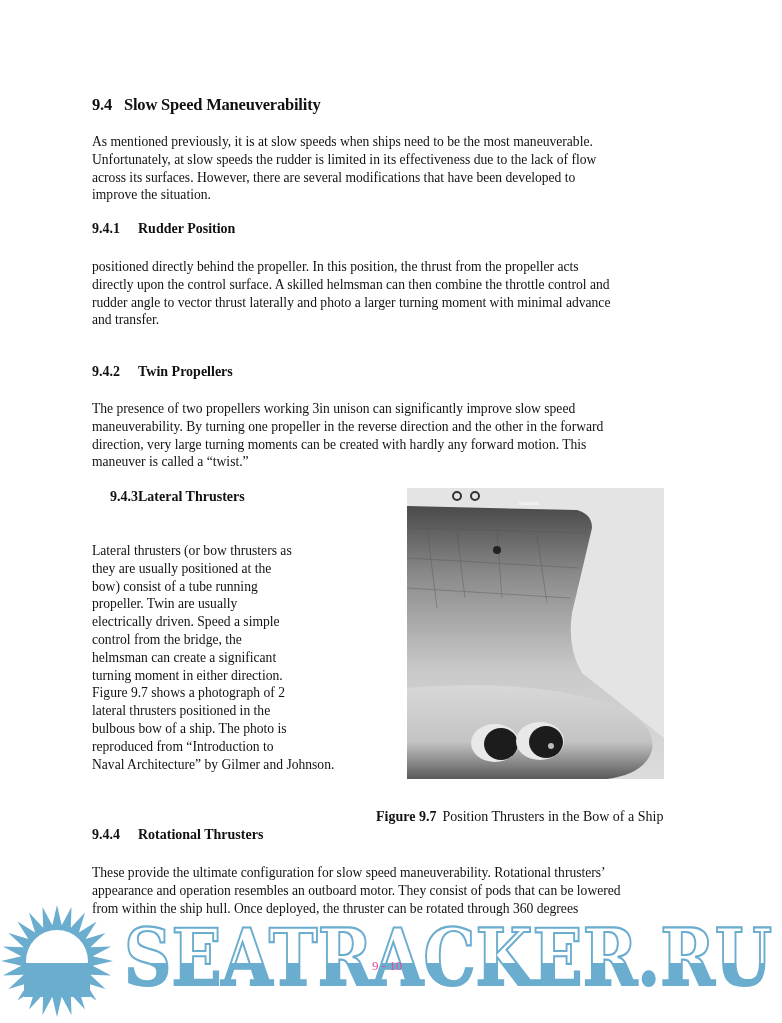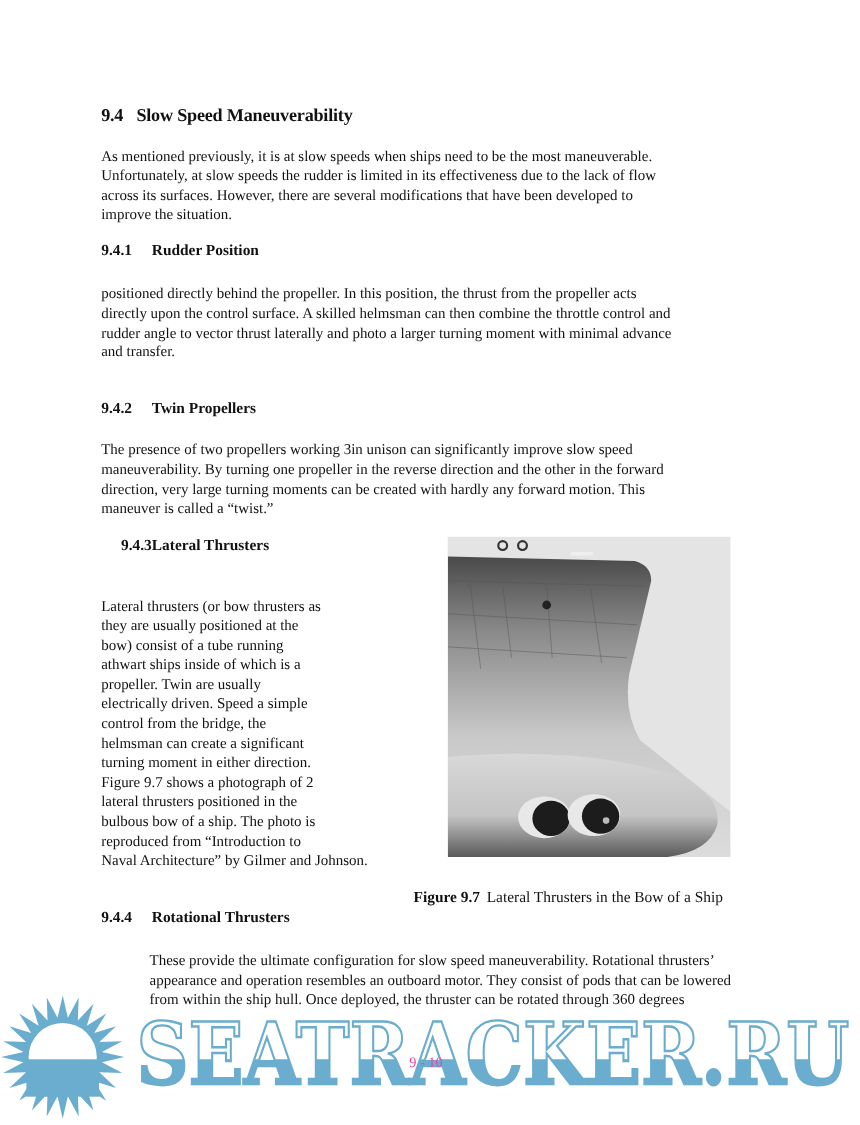--- a/index.html
+++ b/index.html
@@ -72,21 +72,20 @@
     <span class="ln">maneuver is called a “twist.”</span>
   </p>
 
   <div class="h3" style="top:489px;text-align:right;">
     <span class="num">9.4.3</span><span>Lateral Thrusters</span>
   </div>
   <p class="para" style="top:542px;">
     <span class="ln">Lateral thrusters (or bow thrusters as</span>
     <span class="ln">they are usually positioned at the</span>
     <span class="ln">bow) consist of a tube running</span>
-    <span class="ln">athwart ships inside of which is a</span>
     <span class="ln">propeller. Twin are usually</span>
     <span class="ln">electrically driven. Speed a simple</span>
     <span class="ln">control from the bridge, the</span>
     <span class="ln">helmsman can create a significant</span>
     <span class="ln">turning moment in either direction.</span>
     <span class="ln">Figure 9.7 shows a photograph of 2</span>
     <span class="ln">lateral thrusters positioned in the</span>
     <span class="ln">bulbous bow of a ship. The photo is</span>
     <span class="ln">reproduced from “Introduction to</span>
     <span class="ln">Naval Architecture” by Gilmer and Johnson.</span>
@@ -130,27 +129,27 @@
 
       <ellipse cx="88" cy="255" rx="24" ry="19" fill="#e8e8e8"></ellipse>
       <ellipse cx="94" cy="256" rx="17" ry="16" fill="#1c1c1c"></ellipse>
       <ellipse cx="133" cy="253" rx="24" ry="19" fill="#e8e8e8"></ellipse>
       <ellipse cx="139" cy="254" rx="17" ry="16" fill="#1c1c1c"></ellipse>
       <circle cx="144" cy="258" r="3" fill="#bbb"></circle>
     </svg>
   </div>
 
   <div class="caption">
-    <b>Figure 9.7</b><span>Lateral Thrusters in the Bow of a Ship</span>
+    <b>Figure 9.7</b><span>Position Thrusters in the Bow of a Ship</span>
   </div>
 
   <div class="h3" style="top:827px;">
     <span class="num">9.4.4</span><span>Rotational Thrusters</span>
   </div>
-  <p class="para" style="top:864px;margin-left:44px;">
+  <p class="para" style="top:864px;">
     <span class="ln">These provide the ultimate configuration for slow speed maneuverability. Rotational thrusters’</span>
     <span class="ln">appearance and operation resembles an outboard motor. They consist of pods that can be lowered</span>
     <span class="ln">from within the ship hull. Once deployed, the thruster can be rotated through 360 degrees</span>
   </p>
 
   <div class="watermark">
     <svg width="782" height="118" viewBox="0 0 782 118">
       <defs>
         <clipPath id="lowerHalf">
             <rect x="0" y="58" width="782" height="60"></rect>

